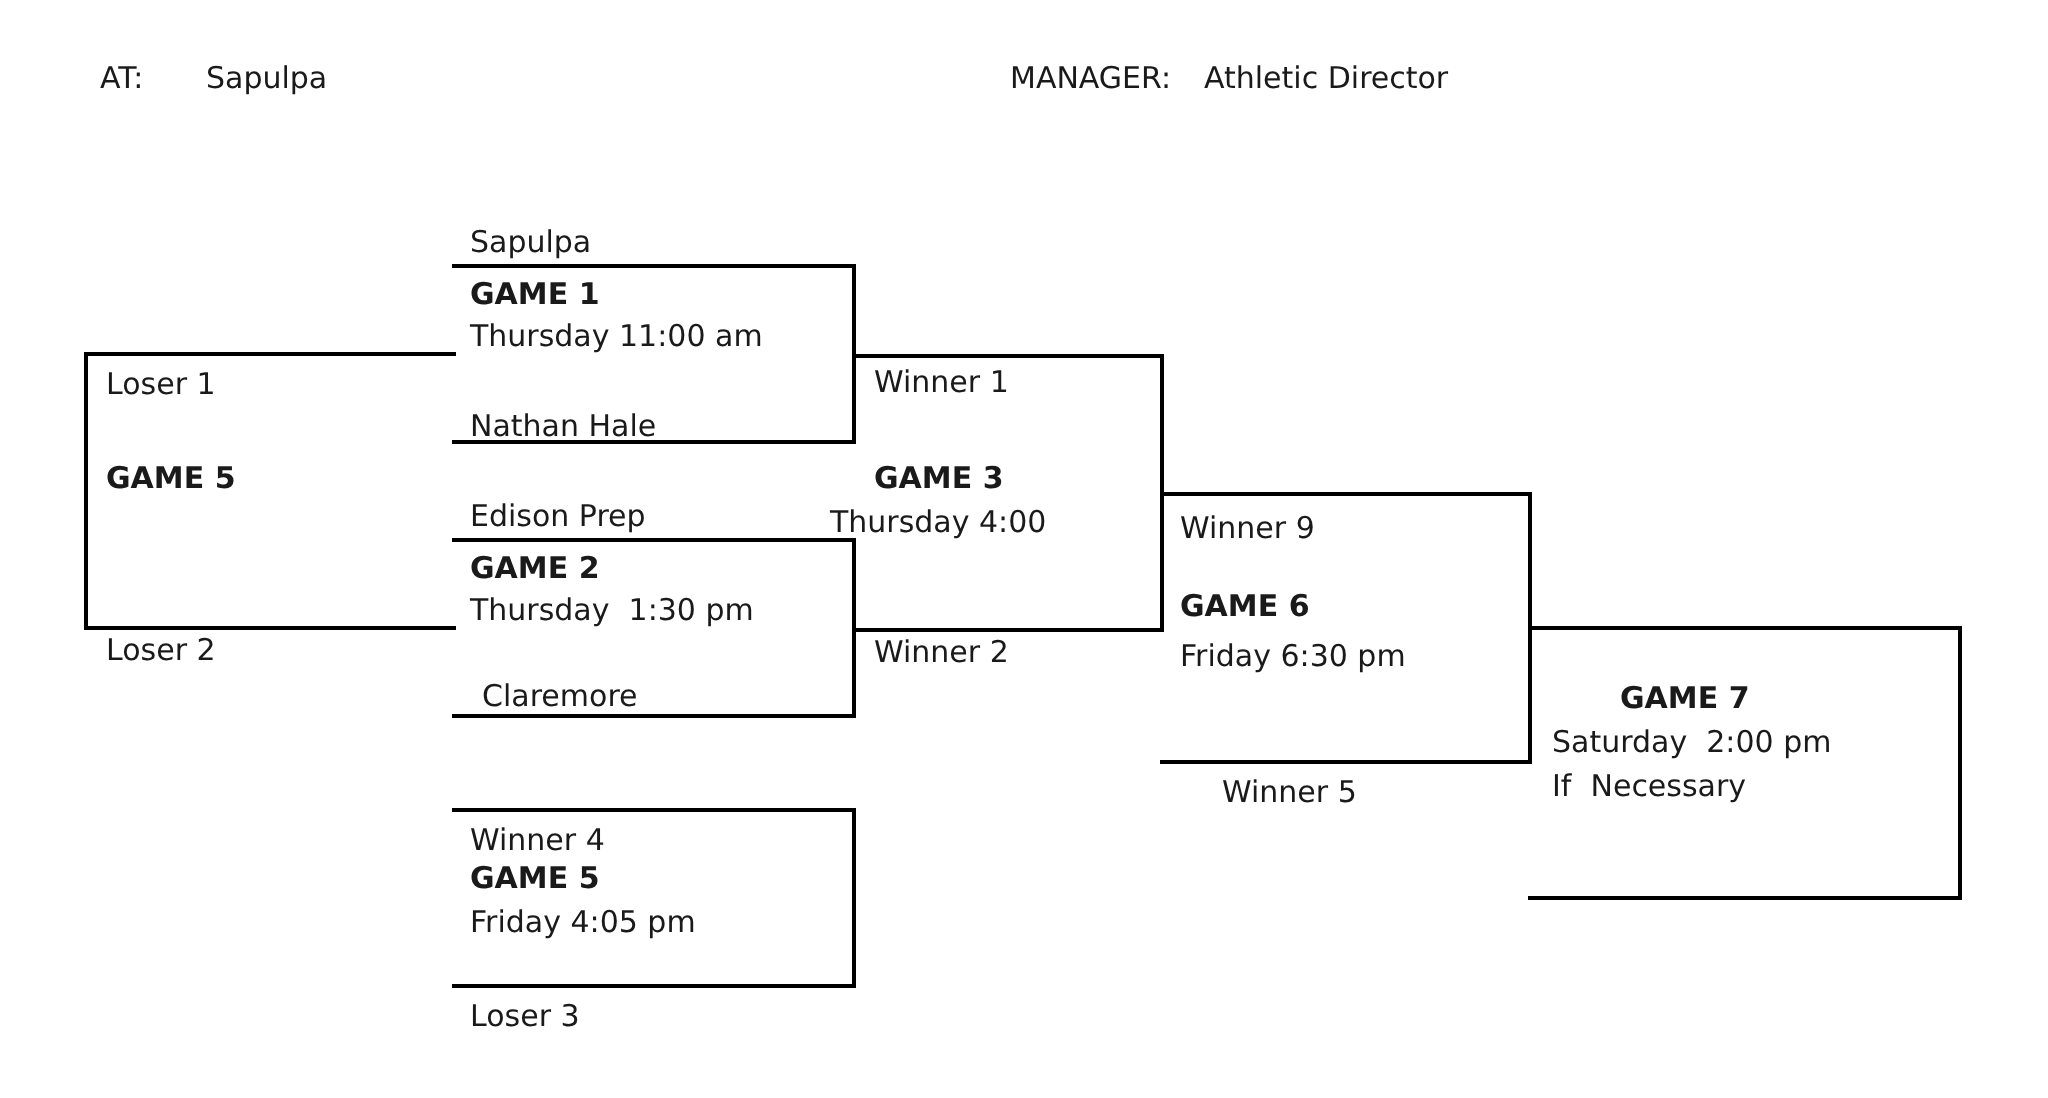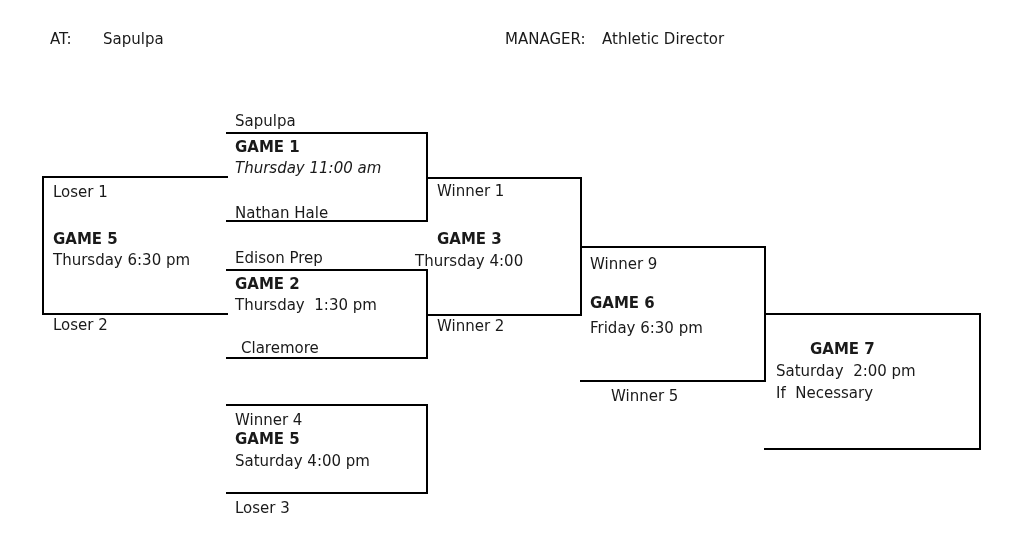--- a/index.html
+++ b/index.html
@@ -43,41 +43,40 @@
   <div class="box open-left" style="left:226px; top:132px; width:202px; height:90px;"></div>
   <div class="box open-left" style="left:226px; top:269px; width:202px; height:90px;"></div>
   <div class="box open-left" style="left:426px; top:177px; width:156px; height:139px;"></div>
   <div class="box open-right" style="left:42px;  top:176px; width:186px; height:139px;"></div>
   <div class="box open-left" style="left:226px; top:404px; width:202px; height:90px;"></div>
   <div class="box open-left" style="left:580px; top:246px; width:186px; height:136px;"></div>
   <div class="box open-left" style="left:764px; top:313px; width:217px; height:137px;"></div>
 
   <div class="t" style="left:235px; top:112px;">Sapulpa</div>
   <div class="t bold" style="left:235px; top:138px;">GAME 1</div>
-  <div class="t" style="left:235px; top:159px;font-style:italic;">Thursday 11:00 am</div>
+  <div class="t" style="left:235px; top:159px;">Thursday 11:00 am</div>
   <div class="t" style="left:235px; top:204px;">Nathan Hale</div>
 
   <div class="t" style="left:235px; top:249px;">Edison Prep</div>
   <div class="t bold" style="left:235px; top:275px;">GAME 2</div>
   <div class="t" style="left:235px; top:296px;">Thursday  1:30 pm</div>
   <div class="t" style="left:241px; top:339px;">Claremore</div>
 
   <div class="t" style="left:437px; top:182px;">Winner 1</div>
   <div class="t bold" style="left:437px; top:230px;">GAME 3</div>
   <div class="t" style="left:415px; top:252px;">Thursday 4:00</div>
   <div class="t" style="left:437px; top:317px;">Winner 2</div>
 
   <div class="t" style="left:53px; top:183px;">Loser 1</div>
   <div class="t bold" style="left:53px; top:230px;">GAME 5</div>
-  <div class="t" style="left:53px; top:251px;">Thursday 6:30 pm</div>
   <div class="t" style="left:53px; top:316px;">Loser 2</div>
 
   <div class="t" style="left:235px; top:411px;">Winner 4</div>
   <div class="t bold" style="left:235px; top:430px;">GAME 5</div>
-  <div class="t" style="left:235px; top:452px;">Saturday 4:00 pm</div>
+  <div class="t" style="left:235px; top:452px;">Friday 4:05 pm</div>
   <div class="t" style="left:235px; top:499px;">Loser 3</div>
 
   <div class="t" style="left:590px; top:255px;">Winner 9</div>
   <div class="t bold" style="left:590px; top:294px;">GAME 6</div>
   <div class="t" style="left:590px; top:319px;">Friday 6:30 pm</div>
   <div class="t" style="left:591px; top:387px;margin-left:20px;">Winner 5</div>
 
   <div class="t bold" style="left:776px; top:340px;margin-left:34px;">GAME 7</div>
   <div class="t" style="left:776px; top:362px;">Saturday  2:00 pm</div>
   <div class="t" style="left:776px; top:384px;">If  Necessary</div>

